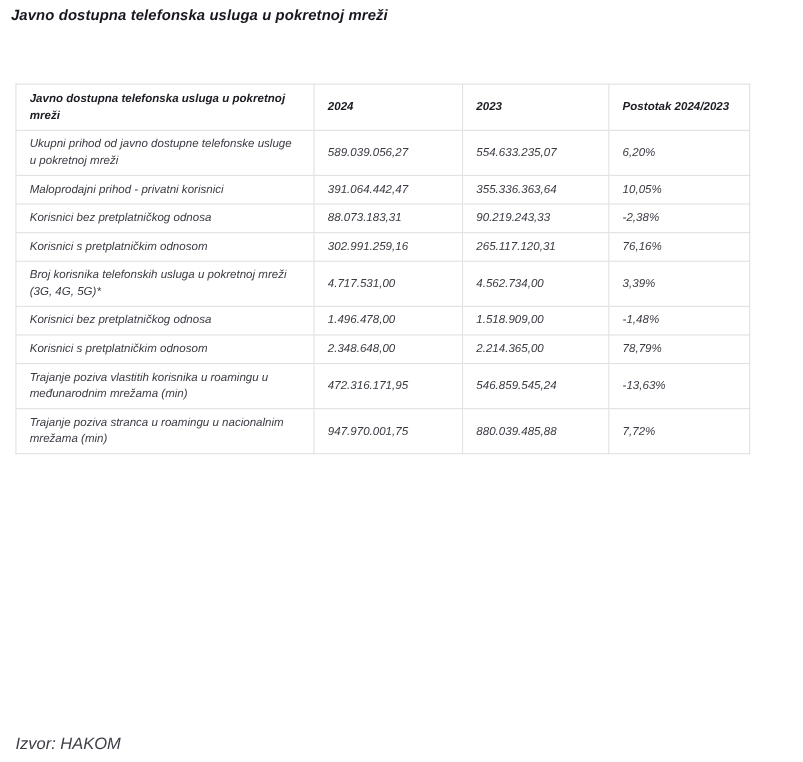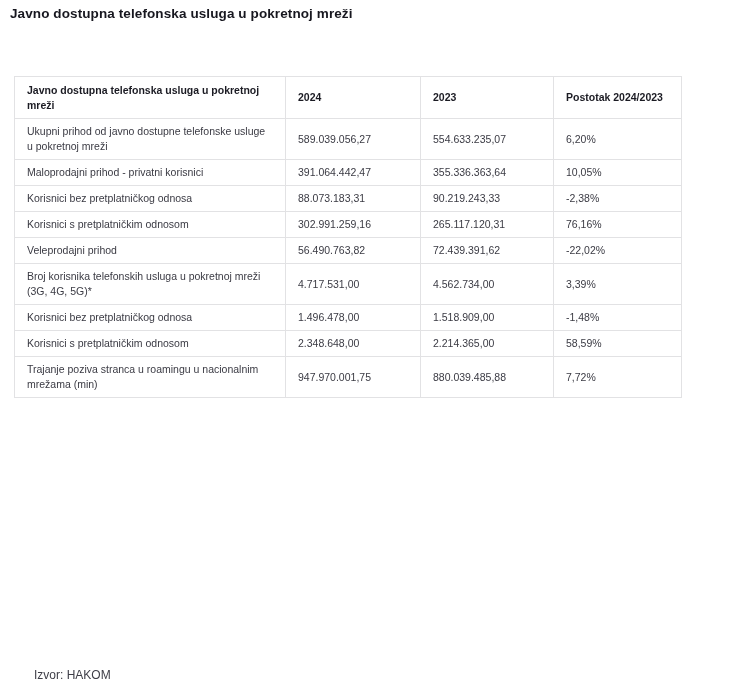--- a/index.html
+++ b/index.html
@@ -7,20 +7,21 @@
     width: 730px;
     height: 693px;
     background: #ffffff;
     font-family: "Liberation Sans", sans-serif;
     overflow: hidden;
   }
   .page {
     width: 730px;
     height: 534px;
     position: relative;
+    font-style: italic;
   }
   .page-title {
     position: absolute;
     left: 10px;
     top: 6px;
     font-size: 13.5px;
     font-weight: 700;
     letter-spacing: 0.1px;
     color: #17171f;
   }
@@ -50,24 +51,23 @@
   }
   table.data-table td { height: 26px; }
   col.c-label  { width: 271px; }
   col.c-2024   { width: 135px; }
   col.c-2023   { width: 133px; }
   col.c-pct    { width: 128px; }
   .source-note {
     position: absolute;
     left: 14px;
     top: 668px;
-    font-size: 12px;
+    font-size: 15px;
     font-weight: 400;
     color: #3e3e47;
-    margin-left: 20px;
   }
 </style>
 </head>
 <body>
 
 <div class="page">
 
   <h1 class="page-title">Javno dostupna telefonska usluga u pokretnoj mreži</h1>
 
   <table class="data-table">
@@ -104,42 +104,42 @@
           <td>90.219.243,33</td>
           <td>-2,38%</td>
         </tr>
         <tr>
           <td>Korisnici s pretplatničkim odnosom</td>
           <td>302.991.259,16</td>
           <td>265.117.120,31</td>
           <td>76,16%</td>
         </tr>
         <tr>
-          <td>Veleprodajni prihod</td>
-          <td>56.490.763,82</td>
-          <td>72.439.391,62</td>
-          <td>-22,02%</td>
-        </tr>
-        <tr>
           <td>Broj korisnika telefonskih usluga u pokretnoj mreži (3G, 4G, 5G)*</td>
           <td>4.717.531,00</td>
           <td>4.562.734,00</td>
           <td>3,39%</td>
         </tr>
         <tr>
           <td>Korisnici bez pretplatničkog odnosa</td>
           <td>1.496.478,00</td>
           <td>1.518.909,00</td>
           <td>-1,48%</td>
         </tr>
         <tr>
           <td>Korisnici s pretplatničkim odnosom</td>
           <td>2.348.648,00</td>
           <td>2.214.365,00</td>
-          <td>58,59%</td>
+          <td>78,79%</td>
+        </tr>
+        <tr>
+          <td>Trajanje poziva vlastitih korisnika u roamingu u međunarodnim mrežama (min)</td>
+          <td>472.316.171,95</td>
+          <td>546.859.545,24</td>
+          <td>-13,63%</td>
         </tr>
         <tr>
           <td>Trajanje poziva stranca u roamingu u nacionalnim mrežama (min)</td>
           <td>947.970.001,75</td>
           <td>880.039.485,88</td>
           <td>7,72%</td>
         </tr>
       </tbody>
   </table>
 

